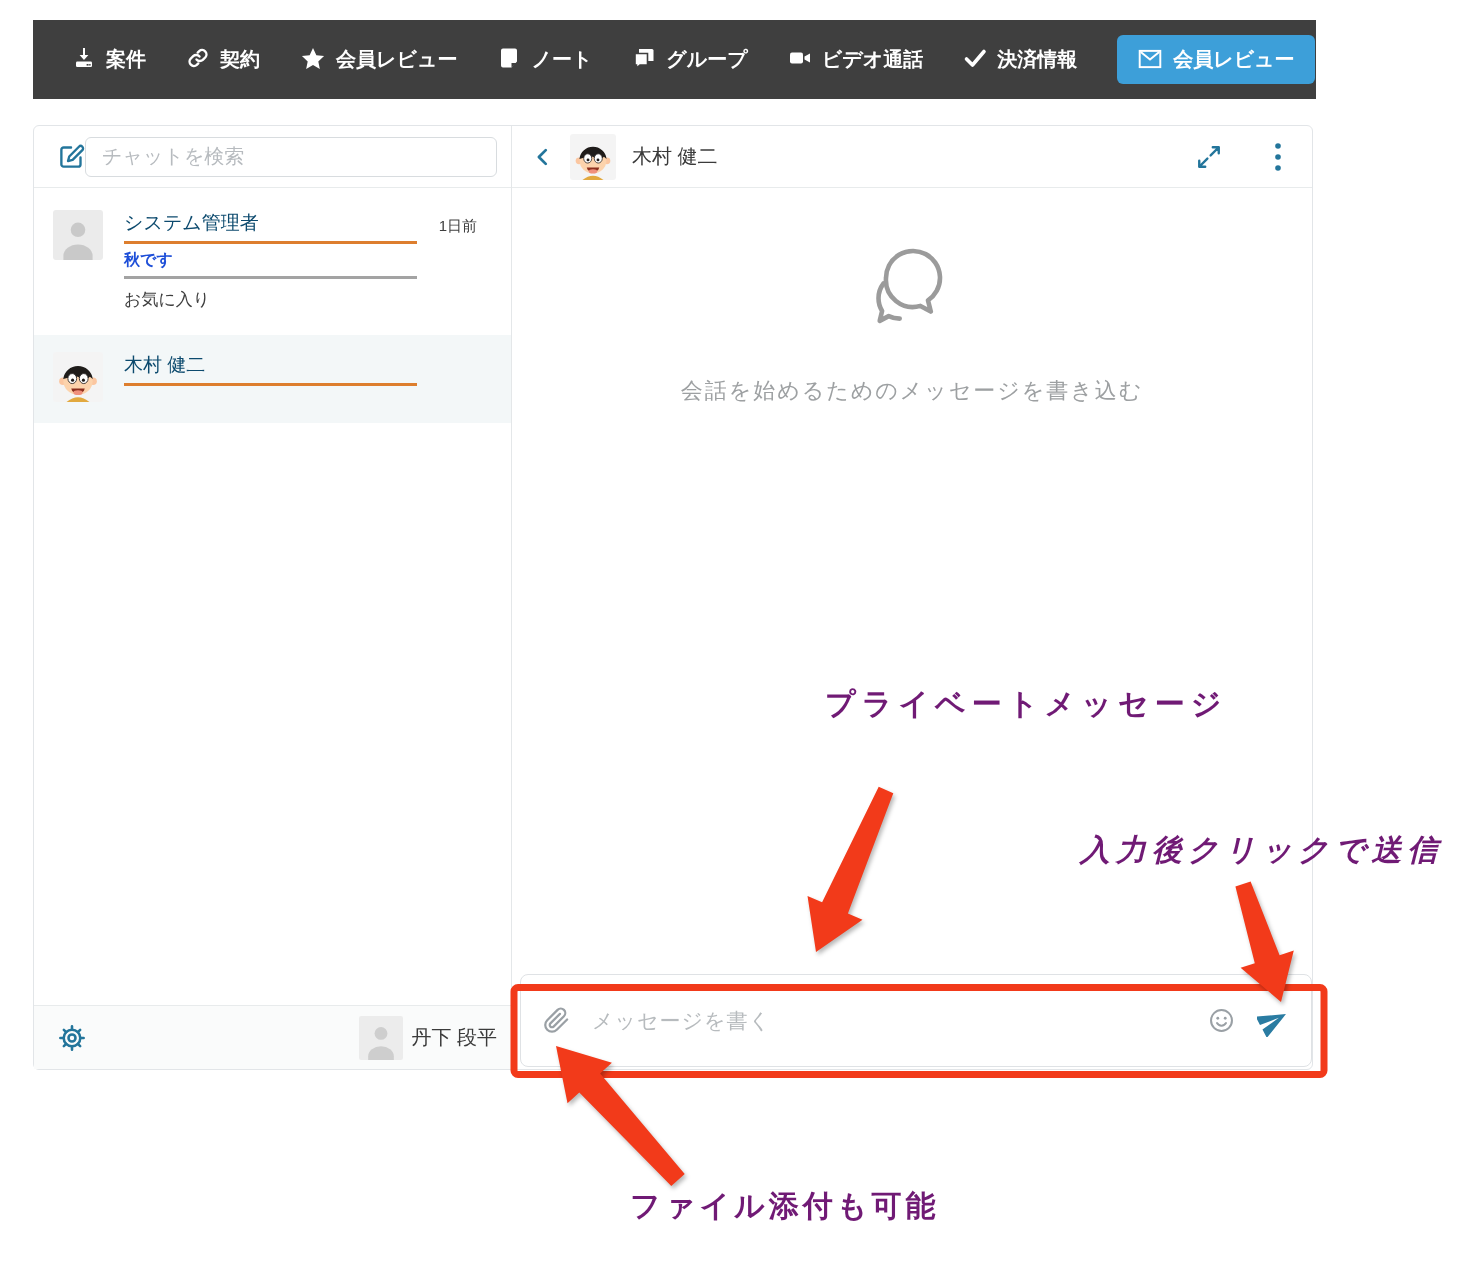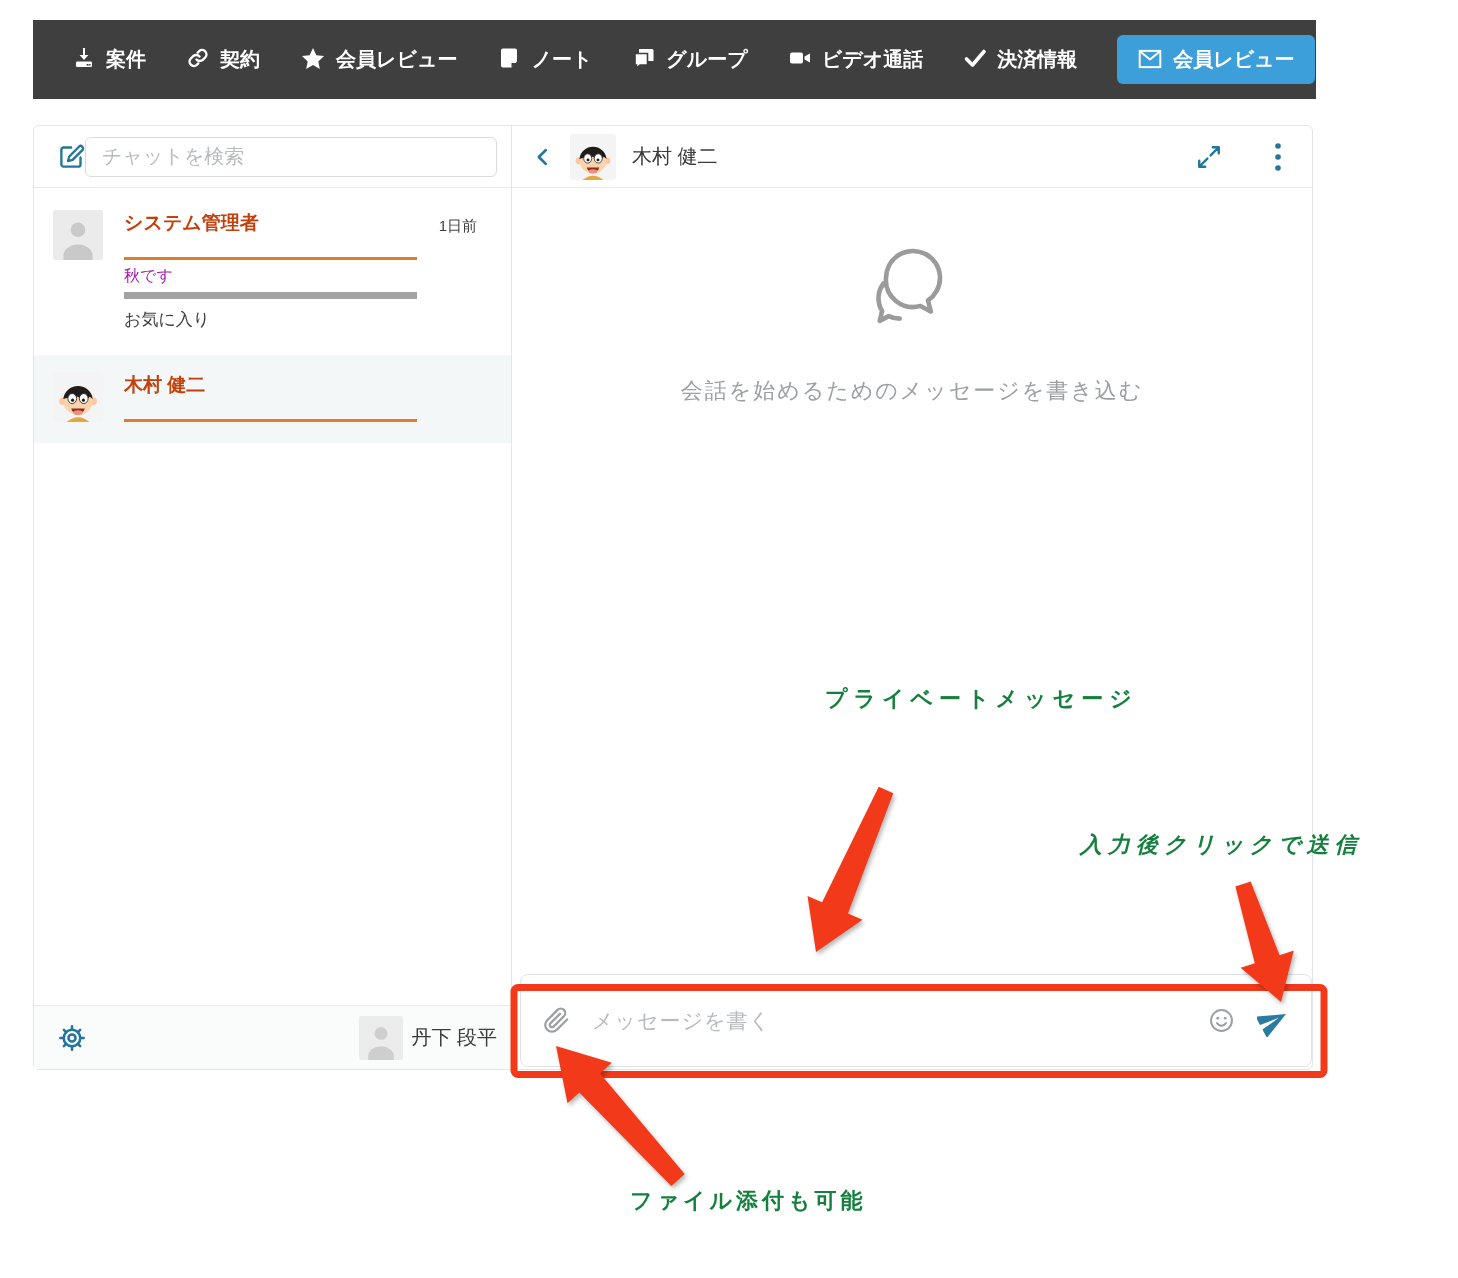--- a/index.html
+++ b/index.html
@@ -44,26 +44,26 @@
     font-family: inherit; background: #fff;
   }
   .search-input::placeholder { color: #b7bbbf; }
   .chat-list { flex: 1 1 auto; overflow: hidden; }
   .chat-item { position: relative; display: flex; gap: 21px; cursor: pointer; }
   .chat-item.first { padding: 22px 16px 24px 19px; }
   .chat-item.selected { padding: 17px 16px 21px 19px; background: #f3f7f8; }
   .avatar-50 { width: 50px; height: 50px; border-radius: 3px; overflow: hidden; flex: 0 0 50px; }
   .item-main { width: 293px; }
   .chat-name {
-    display: block; font-size: 19px; font-weight: 700; color: #c2410c;
-    padding-bottom: 21px; border-bottom: 3px solid #dd7e2e; text-decoration: none;
+    display: block; font-size: 19px; font-weight: 400; color: #0c4a6e;
+    padding-bottom: 5px; border-bottom: 3px solid #dd7e2e; text-decoration: none;
   }
   .chat-preview {
-    display: block; font-size: 16px; color: #a21caf; margin-top: 6px;
-    padding-bottom: 5px; border-bottom: 7px solid #a3a3a3;
+    display: block; font-size: 16px; color: #1d4ed8; margin-top: 6px;
+    padding-bottom: 5px; border-bottom: 3px solid #a3a3a3; font-weight: bold;
   }
   .chat-tag { display: block; font-size: 17px; color: #3e3e3e; margin-top: 9px; }
   .chat-time { position: absolute; top: 29px; right: 34px; font-size: 15px; color: #3e3e3e; }
   .sidebar-footer {
     flex: 0 0 64px; background: #fafbfb; border-top: 1px solid #e8ebec;
     display: flex; align-items: center; padding: 0 14px 0 24px;
   }
   .footer-user { margin-left: auto; display: flex; align-items: center; gap: 8px; }
   .avatar-44 { width: 44px; height: 44px; border-radius: 2px; overflow: hidden; }
   .footer-user-name { font-size: 20px; color: #3b3b3b; }
@@ -91,21 +91,21 @@
   .composer-input {
     flex: 1; border: none; outline: none; font-size: 21px; color: #555;
     font-family: inherit; background: transparent; letter-spacing: 1px;
   }
   .composer-input::placeholder { color: #b7bbbe; }
   
   .anno-overlay { position: absolute; left: 0; top: 0; width: 1458px; height: 1278px; pointer-events: none; z-index: 20; }
   .anno-arrow { filter: drop-shadow(2px 3px 2px rgba(0,0,0,0.28)); }
   .anno-text {
     position: absolute; z-index: 21; pointer-events: none;
-    color: #15803d; font-weight: 700; font-size: 22px; letter-spacing: 6px; white-space: nowrap;
+    color: #701a75; font-weight: 700; font-size: 30px; letter-spacing: 6px; white-space: nowrap;
   }
   .anno-private { left: 825px; top: 684px; }
   .anno-send { left: 1080px; top: 830px; font-style: italic; }
   .anno-attach { left: 630px; top: 1186px; letter-spacing: 4px; text-align: center; }
 </style>
 </head>
 <body>
 
 <div class="nav-bar">
   <div class="nav-item">

